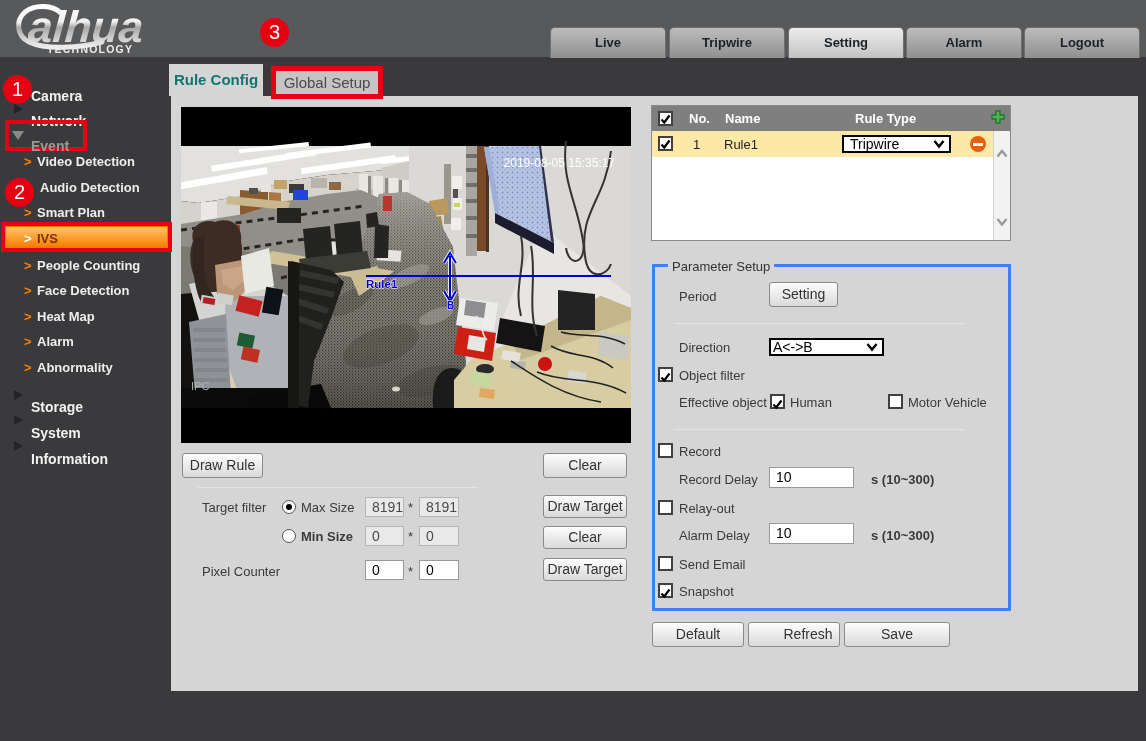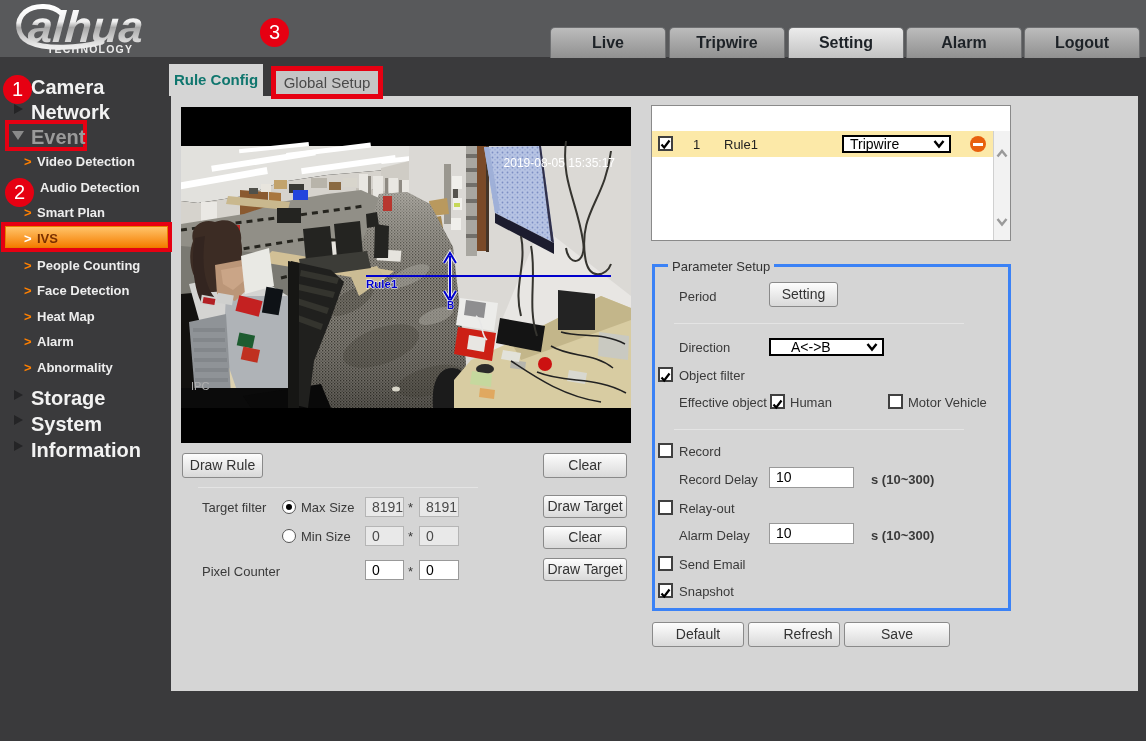--- a/index.html
+++ b/index.html
@@ -6,30 +6,30 @@
 html,body { width:1146px; height:741px; overflow:hidden; }
 body { font-family:"Liberation Sans", sans-serif; position:relative; background:#323234; }
 .abs { position:absolute; }
 
 
 #header { left:0; top:0; width:1146px; height:57px; background:#58595b; }
 #tabstrip { left:0; top:57px; width:1146px; height:684px; background:#3a3a3c; }
 #content { left:171px; top:96px; width:967px; height:595px; background:#d5d5d5; }
 
 
-.navtab { position:absolute; top:27px; width:116px; height:31px; border:1px solid #6e6f71; border-bottom:none; border-radius:5px 5px 0 0; background:linear-gradient(#bcbcbc,#909090); color:#1d2227; font-size:16px; font-weight:bold; text-align:center; line-height:29px; }
+.navtab { position:absolute; top:27px; width:116px; height:31px; border:1px solid #6e6f71; border-bottom:none; border-radius:5px 5px 0 0; background:linear-gradient(#bcbcbc,#909090); color:#1d2227; font-size:13px; font-weight:bold; text-align:center; line-height:29px; }
 .navtab.sel { background:linear-gradient(#ececec,#c2c2c2); }
 
 
 #ruleconfig { left:169px; top:64px; width:94px; height:32px; background:#d5d5d5; color:#0f766e; font-weight:bold; font-size:15px; text-align:center; line-height:32px; }
 #globaltab { left:276px; top:70px; width:102px; height:25px; background:#c5c5c5; color:#4a4a4a; font-size:15px; text-align:center; line-height:25px; }
 .redbox { position:absolute; border:4px solid #e60012; }
 
 
-.mitem { position:absolute; left:31px; color:#f2f2f2; font-size:20px; font-weight:bold; white-space:nowrap; }
+.mitem { position:absolute; left:31px; color:#f2f2f2; font-size:14px; font-weight:bold; white-space:nowrap;margin-top:12px; }
 .sitem { position:absolute; left:37px; color:#ededed; font-size:13px; font-weight:bold; white-space:nowrap; }
 .chev { position:absolute; left:24px; color:#ff8000; font-size:13px; font-weight:bold; }
 .tri { position:absolute; width:0; height:0; }
 .redcirc { position:absolute; width:29px; height:29px; border-radius:50%; background:#e60012; color:#fff; text-align:center; font-size:20px; line-height:29px; }
 
 
 #video { left:181px; top:107px; width:450px; height:336px; background:#000; }
 
 
 .btn { position:absolute; background:linear-gradient(#fdfdfd,#d9d9d9); border:1px solid #8a8a8a; border-radius:3px; color:#333; font-size:14px; text-align:center; }
@@ -356,32 +356,43 @@
 <div class="btn" style="left:543px; top:453px; width:84px; height:25px; line-height:23px;">Clear</div>
 <div class="sep" style="left:198px; top:487px; width:280px;"></div>
 <div class="lbl" style="left:202px; top:500px;">Target filter</div>
 <div class="radio on" style="left:282px; top:500px;"></div>
 <div class="lbl" style="left:301px; top:500px;">Max Size</div>
 <div class="inp dis" style="left:365px; top:497px; width:39px; height:20px; line-height:18px;">8191</div>
 <div class="lbl" style="left:408px; top:500px;">*</div>
 <div class="inp dis" style="left:419px; top:497px; width:40px; height:20px; line-height:18px;">8191</div>
 <div class="btn" style="left:543px; top:495px; width:84px; height:23px; line-height:21px;">Draw Target</div>
 <div class="radio" style="left:282px; top:529px;"></div>
-<div class="lbl" style="left:301px; top:529px;">Min Size</div>
+<div class="lbl" style="left:301px; top:529px;font-weight:bold;">Min Size</div>
 <div class="inp dis" style="left:365px; top:526px; width:39px; height:20px; line-height:18px;">0</div>
 <div class="lbl" style="left:408px; top:529px;">*</div>
 <div class="inp dis" style="left:419px; top:526px; width:40px; height:20px; line-height:18px;">0</div>
 <div class="btn" style="left:543px; top:526px; width:84px; height:23px; line-height:21px;">Clear</div>
 <div class="lbl" style="left:202px; top:564px;">Pixel Counter</div>
 <div class="inp" style="left:365px; top:560px; width:39px; height:20px; line-height:18px;">0</div>
 <div class="lbl" style="left:408px; top:564px;">*</div>
 <div class="inp" style="left:419px; top:560px; width:40px; height:20px; line-height:18px;">0</div>
 <div class="btn" style="left:543px; top:558px; width:84px; height:23px; line-height:21px;">Draw Target</div>
 
 <div id="tbl" class="abs">
+  <div id="tblhead">
+    <div class="cb" style="left:6px; top:5px;"><svg width="11" height="11" viewBox="0 0 11 11">
+          <path d="M1.5 5.5 L4.2 8.5 L9.5 1.5" fill="none" stroke="#000" stroke-width="2.2"></path>
+        </svg></div>
+    <div style="position:absolute; left:37px; top:5px;">No.</div>
+    <div style="position:absolute; left:73px; top:5px;">Name</div>
+    <div style="position:absolute; left:203px; top:5px;">Rule Type</div>
+    <svg style="position:absolute; left:339px; top:4px;" width="14" height="15" viewBox="0 0 14 15">
+        <path d="M5 1 h4 v4 h4 v4 h-4 v4 h-4 v-4 h-4 v-4 h4 z" fill="#52b152" stroke="#1f7a2d" stroke-width="1.4"></path>
+      </svg>
+  </div>
   <div id="row1">
     <div class="cb" style="left:6px; top:5px;"><svg width="11" height="11" viewBox="0 0 11 11">
           <path d="M1.5 5.5 L4.2 8.5 L9.5 1.5" fill="none" stroke="#000" stroke-width="2.2"></path>
         </svg></div>
     <div style="position:absolute; left:41px; top:6px;">1</div>
     <div style="position:absolute; left:72px; top:6px;">Rule1</div>
     <div class="dd" style="left:190px; top:4px; width:109px; height:18px; line-height:14px; padding-left:6px;">Tripwire
       <svg style="position:absolute; right:4px; top:2px;" width="12" height="10" viewBox="0 0 12 10">
           <path d="M1.5 2 L6 7.5 L10.5 2" fill="none" stroke="#000" stroke-width="2.4"></path>
         </svg>
@@ -400,21 +411,21 @@
   </div>
 </div>
 
 <div id="pset" class="abs">
   <div id="psetlegend">Parameter Setup</div>
 </div>
 <div class="lbl" style="left:679px; top:289px;">Period</div>
 <div class="btn" style="left:769px; top:282px; width:69px; height:25px; line-height:23px;">Setting</div>
 <div class="sep" style="left:674px; top:323px; width:290px;"></div>
 <div class="lbl" style="left:679px; top:340px;">Direction</div>
-<div class="dd" style="left:769px; top:338px; width:115px; height:18px; line-height:14px; padding-left:20px;">A&lt;-&gt;B
+<div class="dd" style="left:769px; top:338px; width:115px; height:18px; line-height:14px; padding-left:2px;">A&lt;-&gt;B
   <svg style="position:absolute; right:4px; top:2px;" width="12" height="10" viewBox="0 0 12 10">
       <path d="M1.5 2 L6 7.5 L10.5 2" fill="none" stroke="#000" stroke-width="2.4"></path>
     </svg>
 </div>
 <div class="cb" style="left:658px; top:367px;"><svg width="11" height="11" viewBox="0 0 11 11">
       <path d="M1.5 5.5 L4.2 8.5 L9.5 1.5" fill="none" stroke="#000" stroke-width="2.2"></path>
     </svg></div>
 <div class="lbl" style="left:679px; top:368px;">Object filter</div>
 <div class="lbl" style="left:679px; top:395px;">Effective object</div>
 <div class="cb" style="left:770px; top:394px;"><svg width="11" height="11" viewBox="0 0 11 11">

